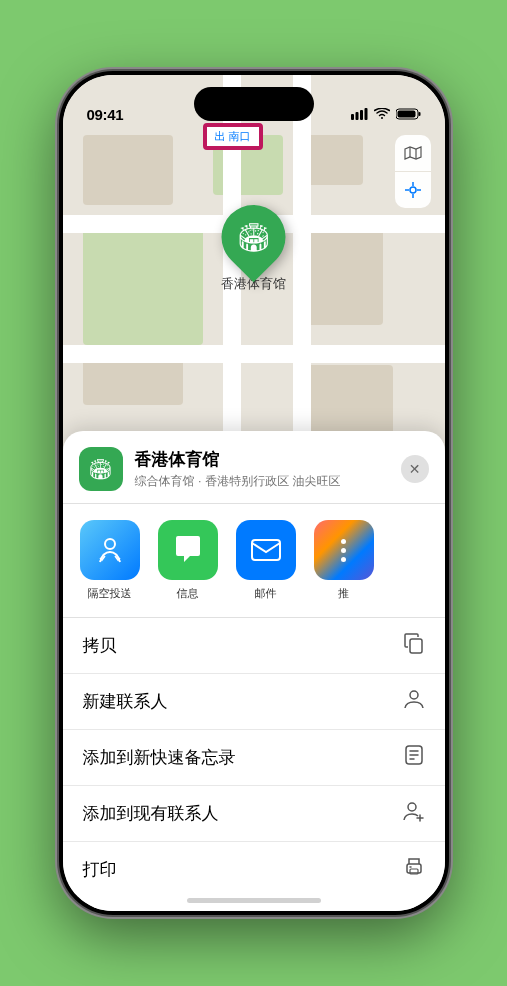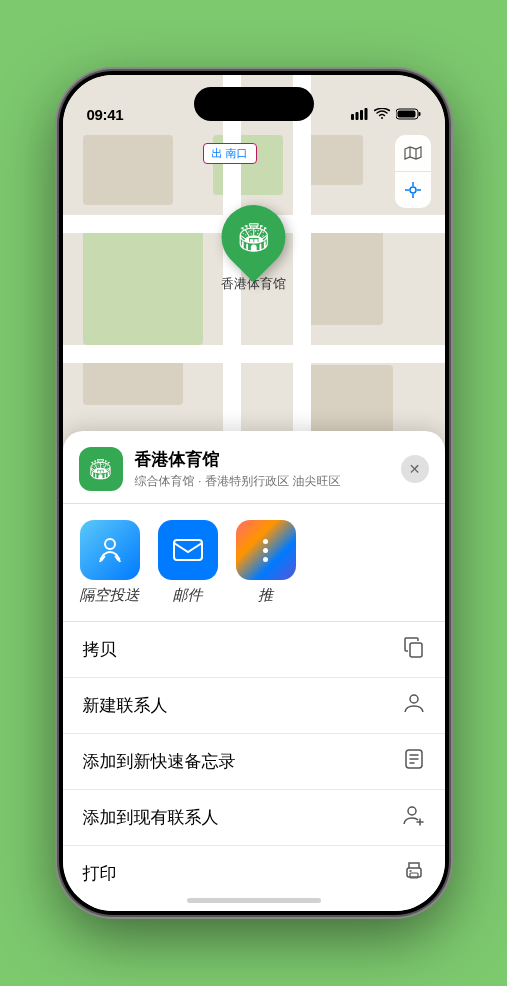--- a/index.html
+++ b/index.html
@@ -100,27 +100,26 @@
       background: #c8dbb0;
       border-radius: 4px;
     }
 
     
     .map-label {
       position: absolute;
       top: 48px;
       left: 140px;
       background: #fff;
-      border: 1px solid #be185d;
+      border: 4px solid #be185d;
       border-radius: 4px;
       padding: 2px 8px;
       font-size: 11px;
       color: #007aff;
       font-weight: 500;
-      margin-top: 20px;
     }
 
     
     .map-controls {
       position: absolute;
       top: 60px;
       right: 14px;
       display: flex;
       flex-direction: column;
       gap: 1px;
@@ -275,24 +274,23 @@
     }
     .share-app-icon.notes-selected {
       outline: 3px solid #ff3b30;
       outline-offset: 1px;
     }
     .share-app-icon.more {
       background: linear-gradient(135deg, #ff6b6b, #ff9500, #007aff, #5856d6);
       border-radius: 14px;
     }
     .share-label {
-      font-size: 15px;
+      font-size: 11px;
       color: #333;
       text-align: center;
-      font-style: italic;
     }
 
     
     .notes-lines {
       display: flex;
       flex-direction: column;
       gap: 4px;
       padding: 6px 8px;
       margin-top: 4px;
     }
@@ -460,20 +458,28 @@
             <svg width="32" height="32" viewBox="0 0 32 32">
               <circle cx="16" cy="10" r="5" stroke="#fff" stroke-width="2" fill="none"></circle>
               <path d="M6 28 Q9 18 16 18 Q23 18 26 28" stroke="#fff" stroke-width="2" fill="none"></path>
               <path d="M11 22 L8 26 L6 24" stroke="#fff" stroke-width="1.5" fill="none"></path>
               <path d="M21 22 L24 26 L26 24" stroke="#fff" stroke-width="1.5" fill="none"></path>
             </svg>
           </div>
           <span class="share-label">隔空投送</span>
         </div>
 
+        <div class="share-item">
+          <div class="share-app-icon messages">
+            <svg width="36" height="36" viewBox="0 0 36 36">
+              <path d="M6 6 Q6 4 8 4 L28 4 Q30 4 30 6 L30 22 Q30 24 28 24 L20 24 L14 30 L14 24 L8 24 Q6 24 6 22 Z" fill="#fff"></path>
+            </svg>
+          </div>
+          <span class="share-label">信息</span>
+        </div>
 
         <div class="share-item">
           <div class="share-app-icon mail">
             <svg width="36" height="36" viewBox="0 0 36 36">
               <rect x="4" y="8" width="28" height="20" rx="3" fill="none" stroke="#fff" stroke-width="2"></rect>
               <path d="M4 11 L18 20 L32 11" stroke="#fff" stroke-width="2" fill="none"></path>
             </svg>
           </div>
           <span class="share-label">邮件</span>
         </div>

